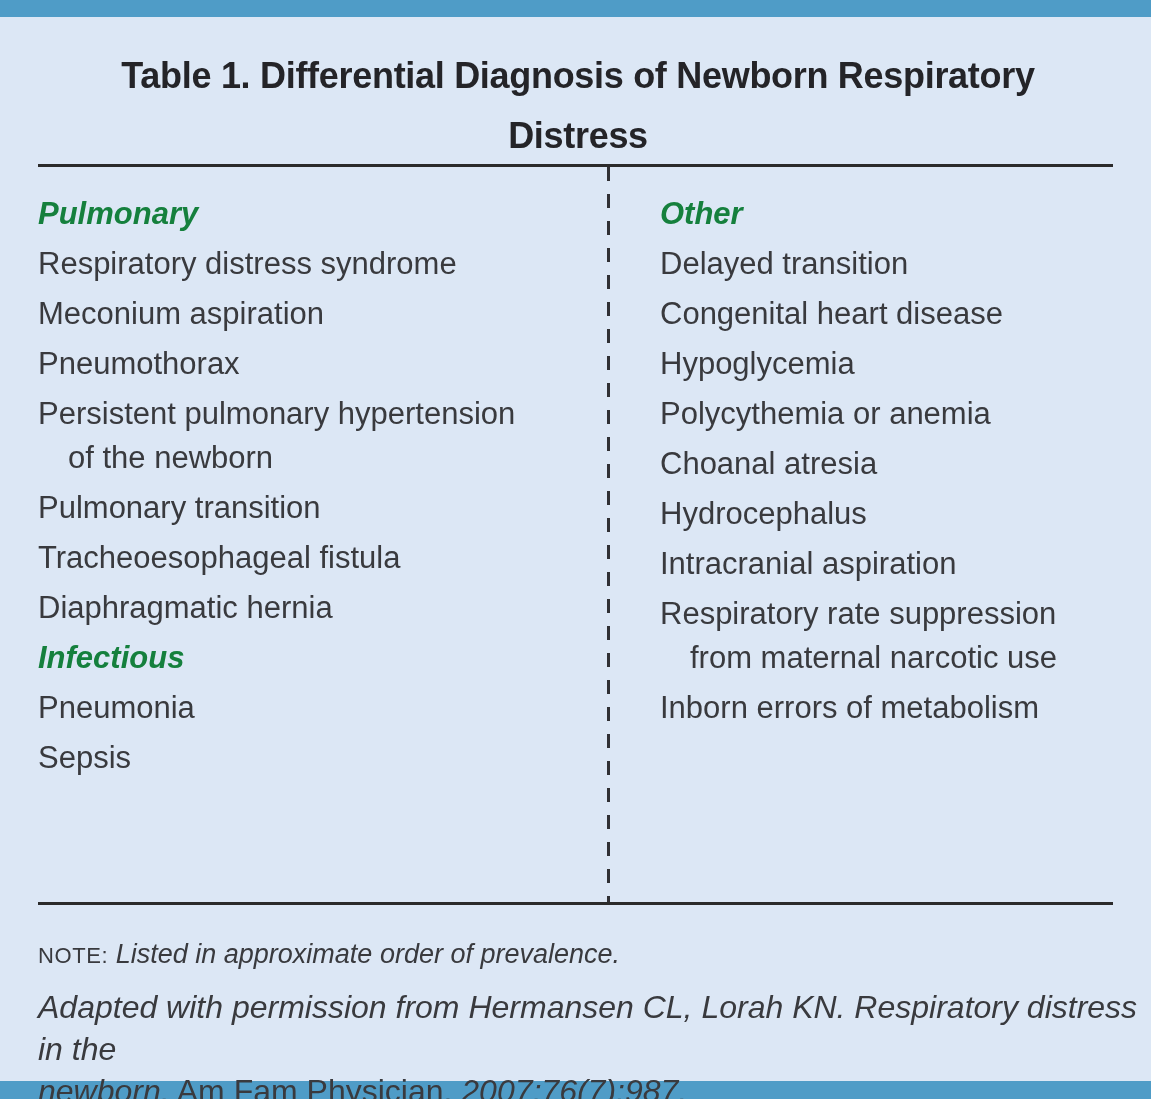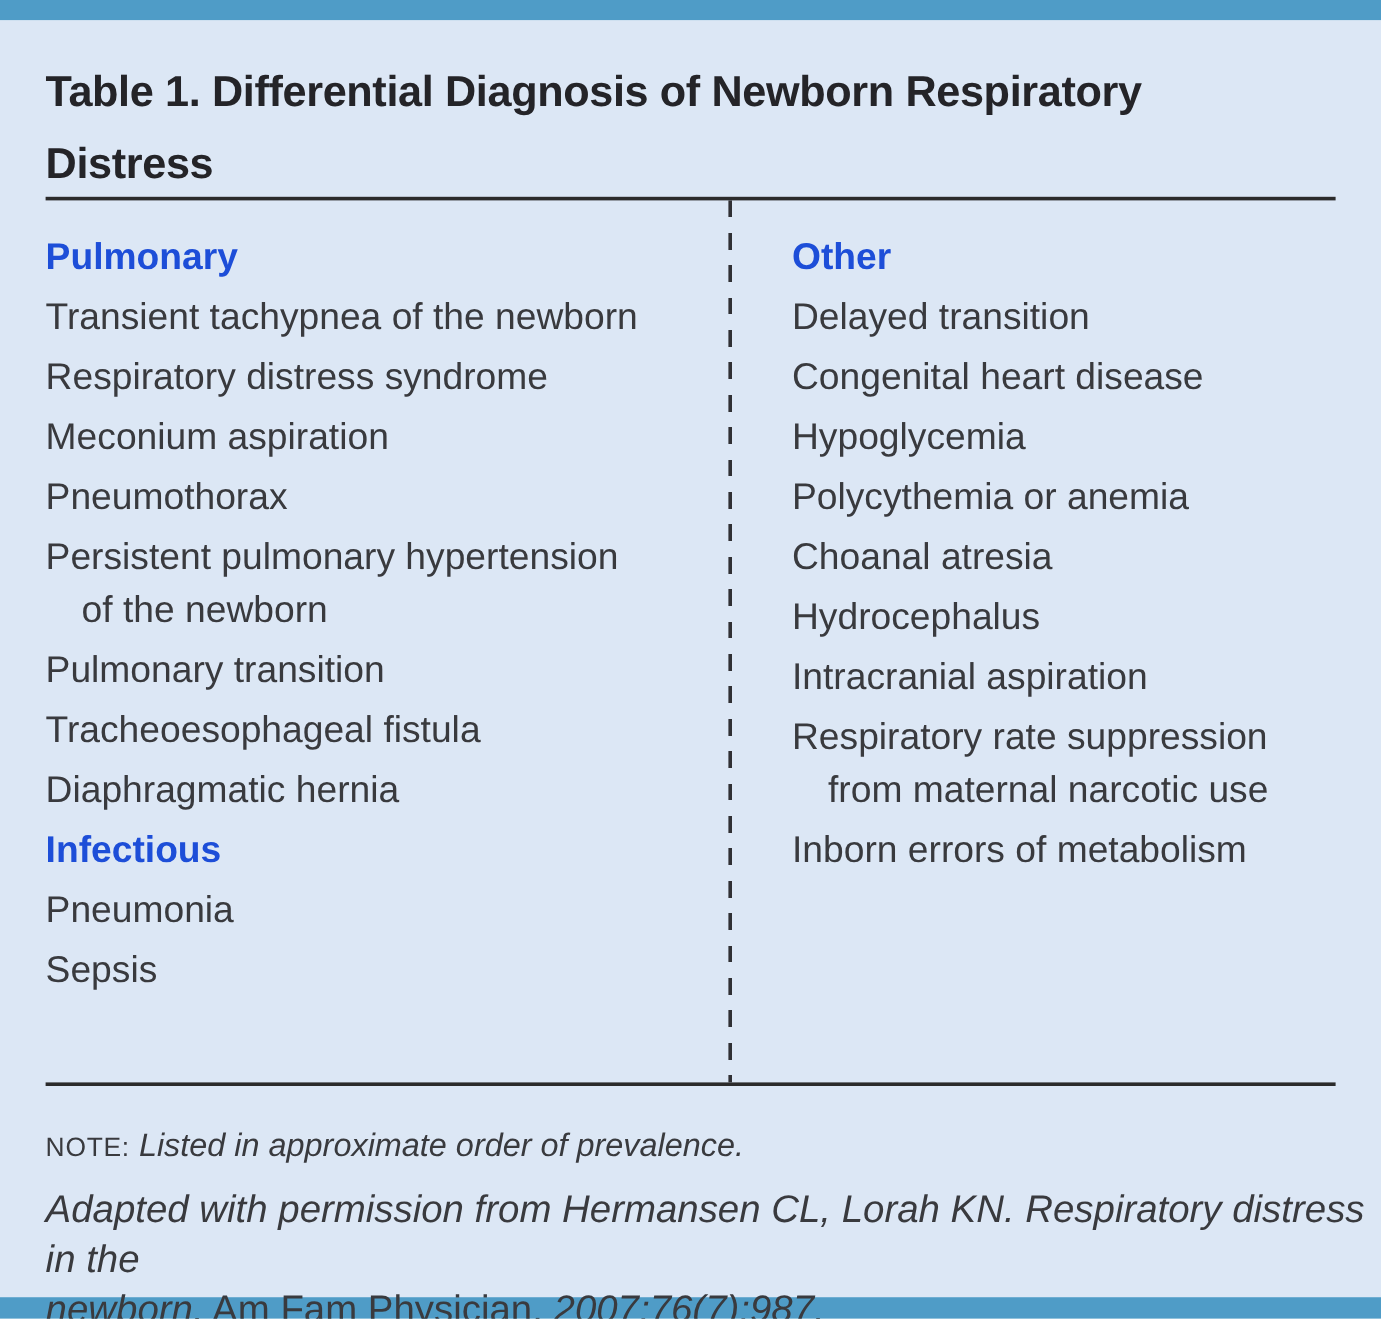--- a/index.html
+++ b/index.html
@@ -25,39 +25,40 @@
   .stripe.bottom{bottom:0;height:18px;}
   .panel{
     position:absolute;left:0;right:0;top:17px;bottom:18px;
     background:var(--panel);
   }
   .table-title{
     position:absolute;left:38px;top:46px;width:1080px;
     font-size:36px;font-weight:700;line-height:60px;
     letter-spacing:-0.3px;color:var(--title);
     white-space:pre-line;
+    text-align:center;
   }
   .hrule{
     position:absolute;left:38px;width:1075px;height:3px;
     background:var(--rule);
   }
   .hrule.top{top:164px;}
   .hrule.bottom{top:902px;}
   .vdivider{
     position:absolute;left:607px;top:167px;width:3px;height:735px;
     background:repeating-linear-gradient(to bottom,#303034 0 14px,transparent 14px 27px);
   }
   .col{
     position:absolute;top:192px;
     font-size:31px;line-height:44px;color:var(--body);
   }
   .col.left{left:38px;width:560px;}
   .col.right{left:660px;width:465px;}
   .list-header{
-    font-weight:700;color:#1d4ed8;margin-bottom:6px;
+    font-weight:700;color:#15803d;margin-bottom:6px;font-style:italic;
   }
   .list-item{
     margin-bottom:6px;
     padding-left:30px;text-indent:-30px;
     white-space:pre-line;
   }
   .note-line{
     position:absolute;left:38px;top:934px;width:1100px;
     font-size:27px;line-height:40px;color:var(--body);
   }
@@ -81,21 +82,20 @@
 <div class="stripe bottom"></div>
 
 <div class="table-title">Table 1. Differential Diagnosis of Newborn Respiratory
 Distress</div>
 
 <div class="hrule top"></div>
 <div class="vdivider"></div>
 
 <div class="col left">
     <div class="list-header">Pulmonary</div>
-    <div class="list-item">Transient tachypnea of the newborn</div>
     <div class="list-item">Respiratory distress syndrome</div>
     <div class="list-item">Meconium aspiration</div>
     <div class="list-item">Pneumothorax</div>
     <div class="list-item">Persistent pulmonary hypertension
 of the newborn</div>
     <div class="list-item">Pulmonary transition</div>
     <div class="list-item">Tracheoesophageal fistula</div>
     <div class="list-item">Diaphragmatic hernia</div>
     <div class="list-header">Infectious</div>
     <div class="list-item">Pneumonia</div>

